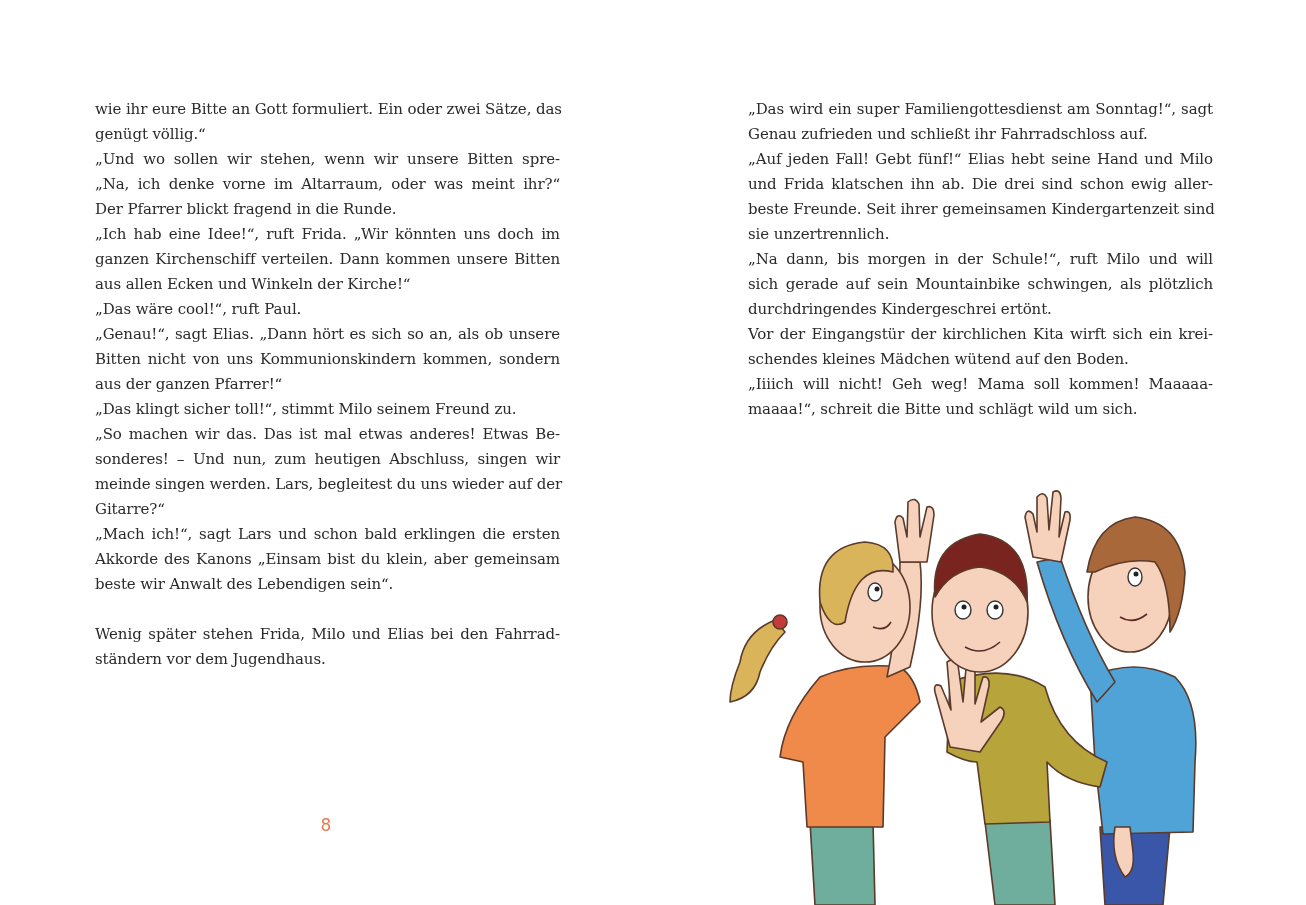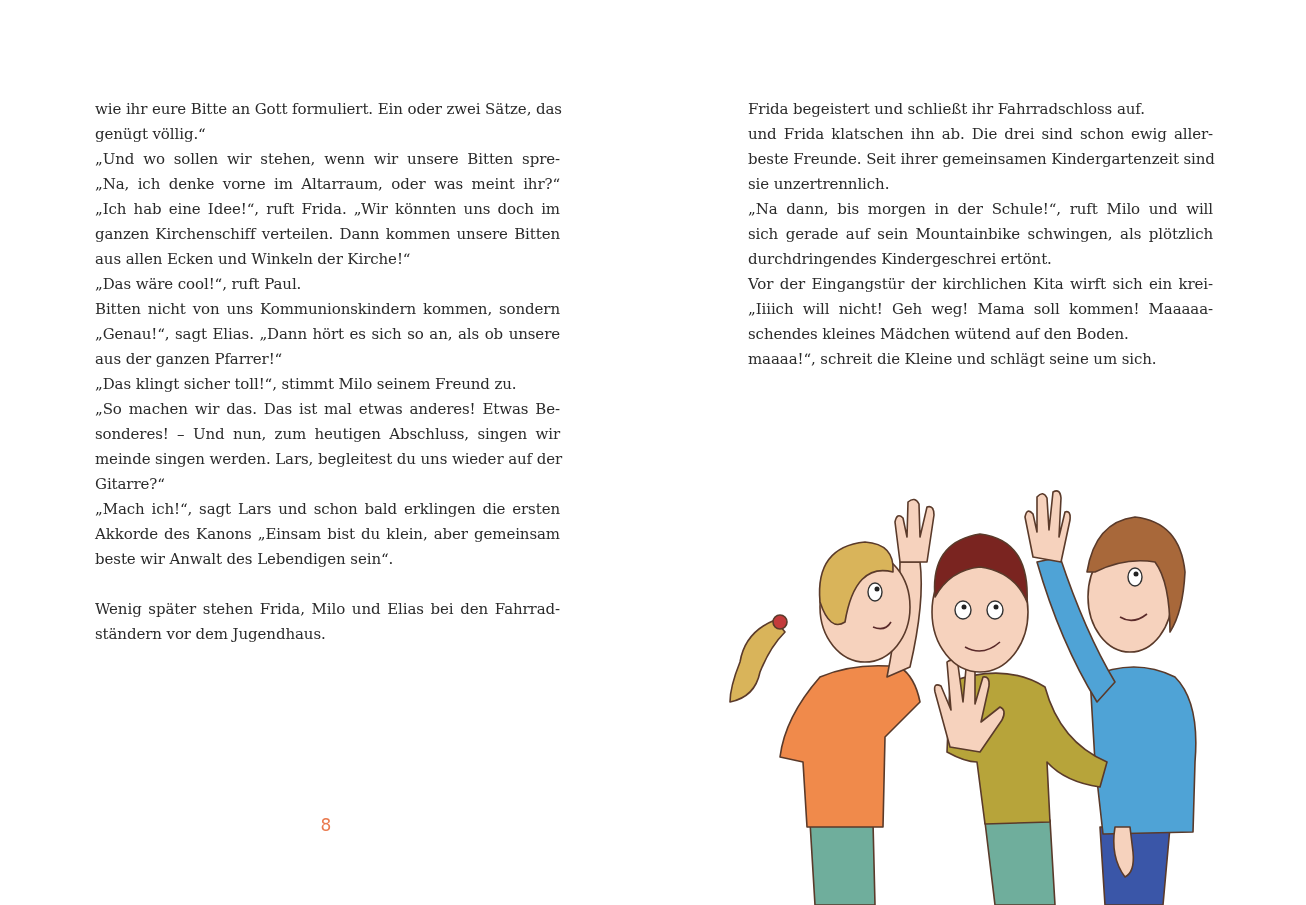--- a/index.html
+++ b/index.html
@@ -26,51 +26,54 @@
   .illustration svg { width: 100%; height: 100%; display: block; }
 </style>
 </head>
 <body>
 
 <div class="col left" id="left-col">
     <span class="line">wie ihr eure Bitte an Gott formuliert. Ein oder zwei Sätze, das</span>
     <span class="line last">genügt völlig.“</span>
     <span class="line">„Und wo sollen wir stehen, wenn wir unsere Bitten spre-</span>
     <span class="line">„Na, ich denke vorne im Altarraum, oder was meint ihr?“</span>
+    <span class="line last">Der Pfarrer blickt fragend in die Runde.</span>
     <span class="line">„Ich hab eine Idee!“, ruft Frida. „Wir könnten uns doch im</span>
     <span class="line">ganzen Kirchenschiff verteilen. Dann kommen unsere Bitten</span>
     <span class="line last">aus allen Ecken und Winkeln der Kirche!“</span>
     <span class="line last">„Das wäre cool!“, ruft Paul.</span>
+    <span class="line">„Genau!“, sagt Elias. „Dann hört es sich so an, als ob unsere</span>
     <span class="line">Bitten nicht von uns Kommunionskindern kommen, sondern</span>
-    <span class="line">„Genau!“, sagt Elias. „Dann hört es sich so an, als ob unsere</span>
     <span class="line last">aus der ganzen Pfarrer!“</span>
     <span class="line last">„Das klingt sicher toll!“, stimmt Milo seinem Freund zu.</span>
     <span class="line">„So machen wir das. Das ist mal etwas anderes! Etwas Be-</span>
     <span class="line">sonderes! – Und nun, zum heutigen Abschluss, singen wir</span>
     <span class="line">meinde singen werden. Lars, begleitest du uns wieder auf der</span>
     <span class="line last">Gitarre?“</span>
     <span class="line">„Mach ich!“, sagt Lars und schon bald erklingen die ersten</span>
     <span class="line">Akkorde des Kanons „Einsam bist du klein, aber gemeinsam</span>
     <span class="line last">beste wir Anwalt des Lebendigen sein“.</span>
     <span class="blank"></span>
     <span class="line">Wenig später stehen Frida, Milo und Elias bei den Fahrrad-</span>
     <span class="line last">ständern vor dem Jugendhaus.</span>
   </div>
 <div class="col right" id="right-col">
-    <span class="line last">Frida begeistert und schließt ihr Fahrradschloss auf.</span>
+    <span class="line">„Das wird ein super Familiengottesdienst am Sonntag!“, sagt</span>
+    <span class="line last">Genau zufrieden und schließt ihr Fahrradschloss auf.</span>
+    <span class="line">„Auf jeden Fall! Gebt fünf!“ Elias hebt seine Hand und Milo</span>
     <span class="line">und Frida klatschen ihn ab. Die drei sind schon ewig aller-</span>
     <span class="line">beste Freunde. Seit ihrer gemeinsamen Kindergartenzeit sind</span>
     <span class="line last">sie unzertrennlich.</span>
     <span class="line">„Na dann, bis morgen in der Schule!“, ruft Milo und will</span>
     <span class="line">sich gerade auf sein Mountainbike schwingen, als plötzlich</span>
     <span class="line last">durchdringendes Kindergeschrei ertönt.</span>
     <span class="line">Vor der Eingangstür der kirchlichen Kita wirft sich ein krei-</span>
+    <span class="line last">schendes kleines Mädchen wütend auf den Boden.</span>
     <span class="line">„Iiiich will nicht! Geh weg! Mama soll kommen! Maaaaa-</span>
-    <span class="line last">schendes kleines Mädchen wütend auf den Boden.</span>
-    <span class="line last">maaaa!“, schreit die Kleine und schlägt seine um sich.</span>
+    <span class="line last">maaaa!“, schreit die Bitte und schlägt wild um sich.</span>
   </div>
 
 <div class="page-number">8</div>
 
 <div class="illustration">
   <svg viewBox="0 0 530 443" xmlns="http://www.w3.org/2000/svg">
     <g stroke="#5a3a2a" stroke-width="1.6" stroke-linejoin="round">
 
       <path d="M385 365 L455 365 L448 443 L390 443 Z" fill="#3a56a8"></path>
 

